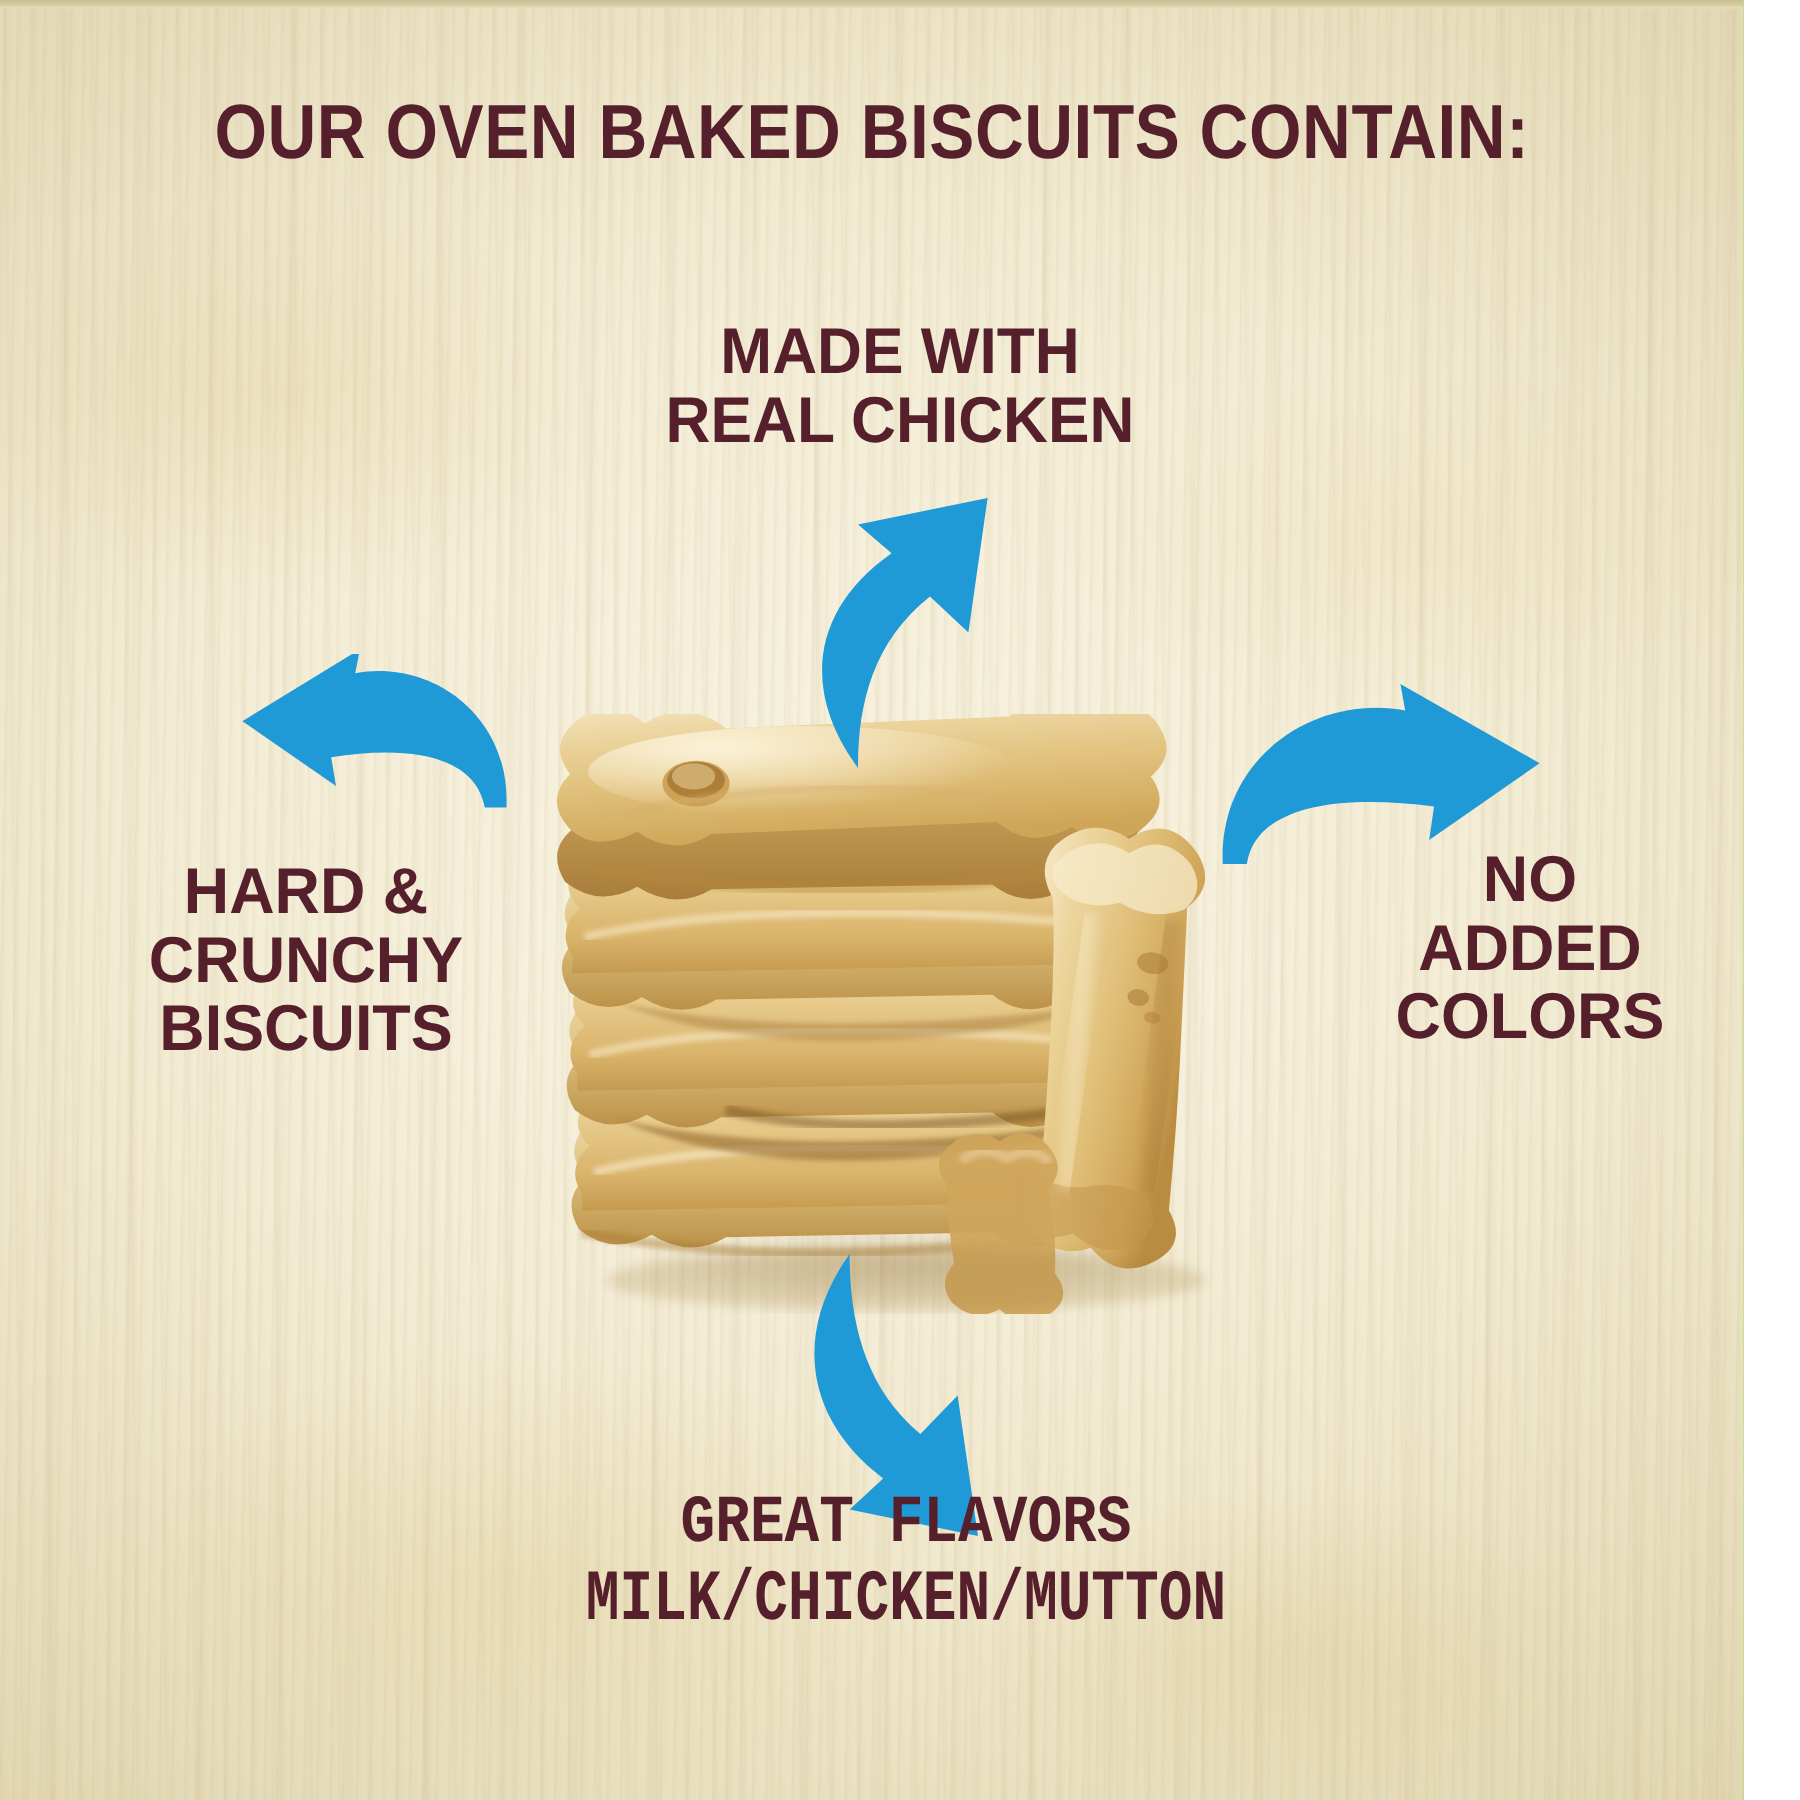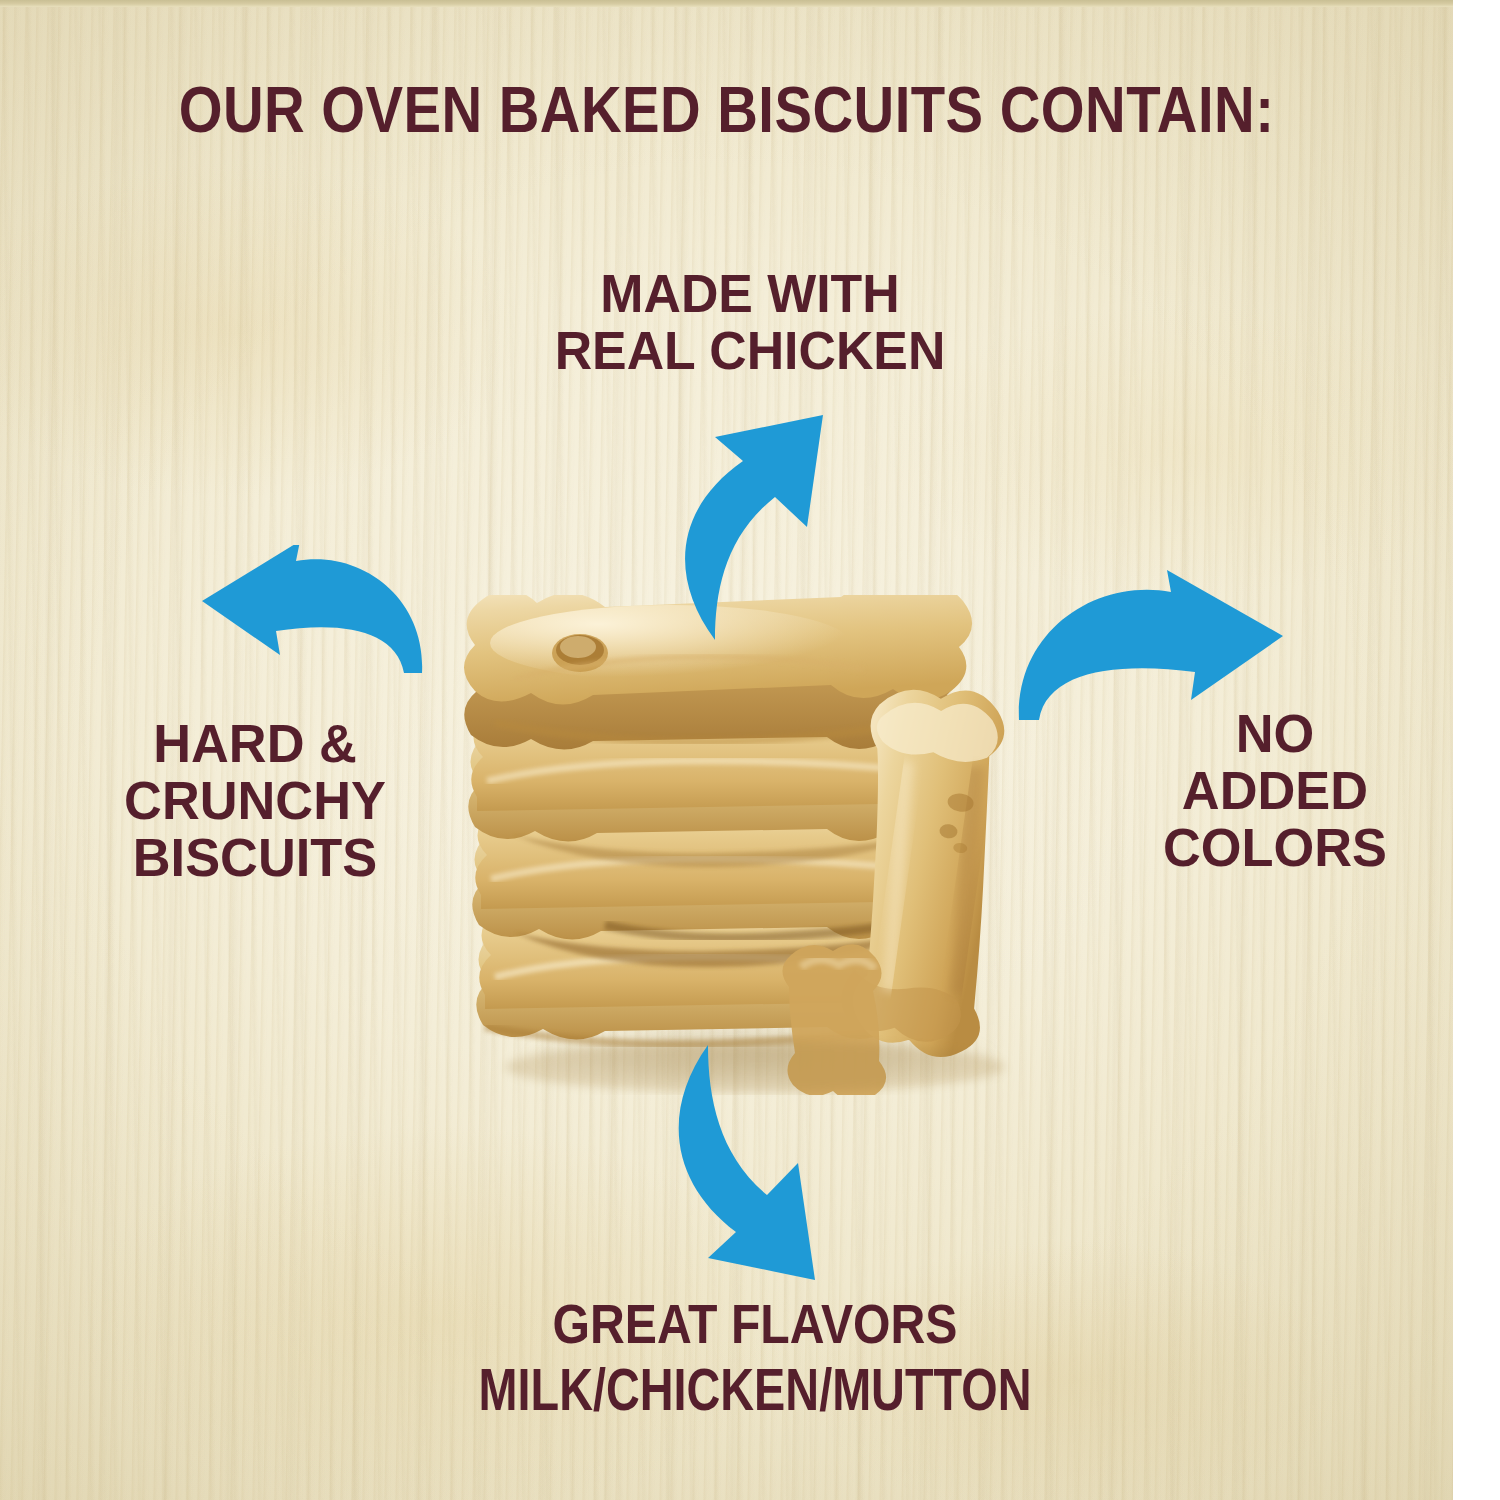--- a/index.html
+++ b/index.html
@@ -107,24 +107,25 @@
   }
   #callout-colors {
     left: 1055px;
     top: 705px;
     width: 440px;
     font-size: 54px;
     transform: scaleX(0.97);
   }
   #callout-flavors {
     left: 150px;
-    top: 1293px;
+    top: 1238px;
     width: 1210px;
     font-size: 56px;
     line-height: 1.12;
+    font-family: Liberation Mono, monospace;
   }
   #callout-flavors .line1 { display:block; transform: scaleX(0.86); }
   #callout-flavors .line2 { display:block; font-size: 60px; transform: scaleX(0.78); }
 
   
   .arrow { position: absolute; }
   #arrow-up    { left: 655px;  top: 415px;  width: 205px; height: 225px; }
   #arrow-left  { left: 200px;  top: 545px;  width: 230px; height: 130px; }
   #arrow-right { left: 1010px; top: 570px;  width: 275px; height: 150px; }
   #arrow-down  { left: 650px;  top: 1045px; width: 200px; height: 235px; }

